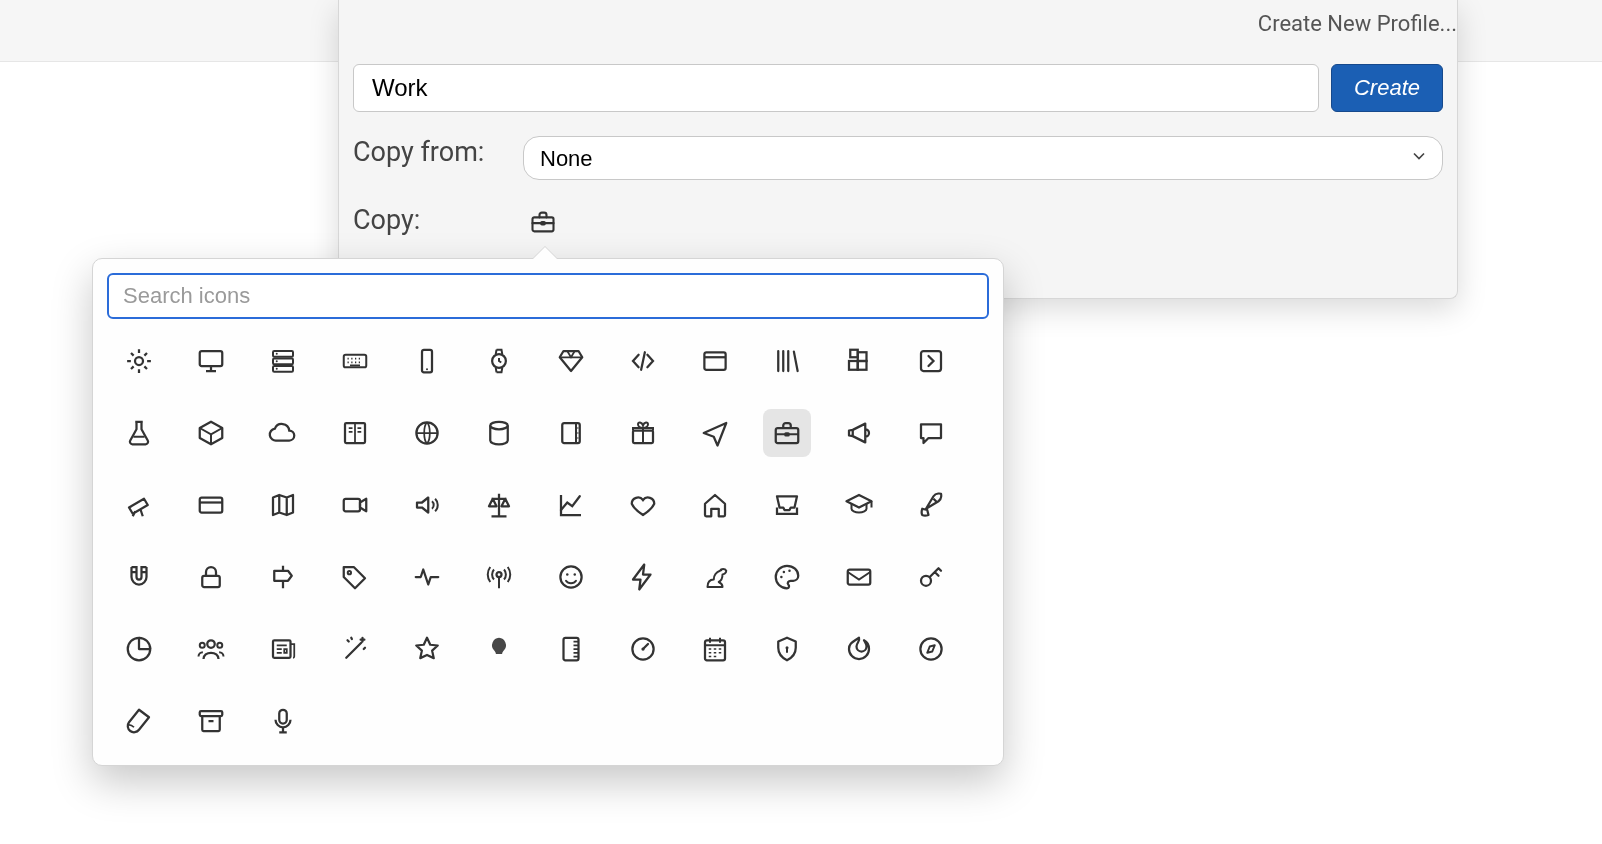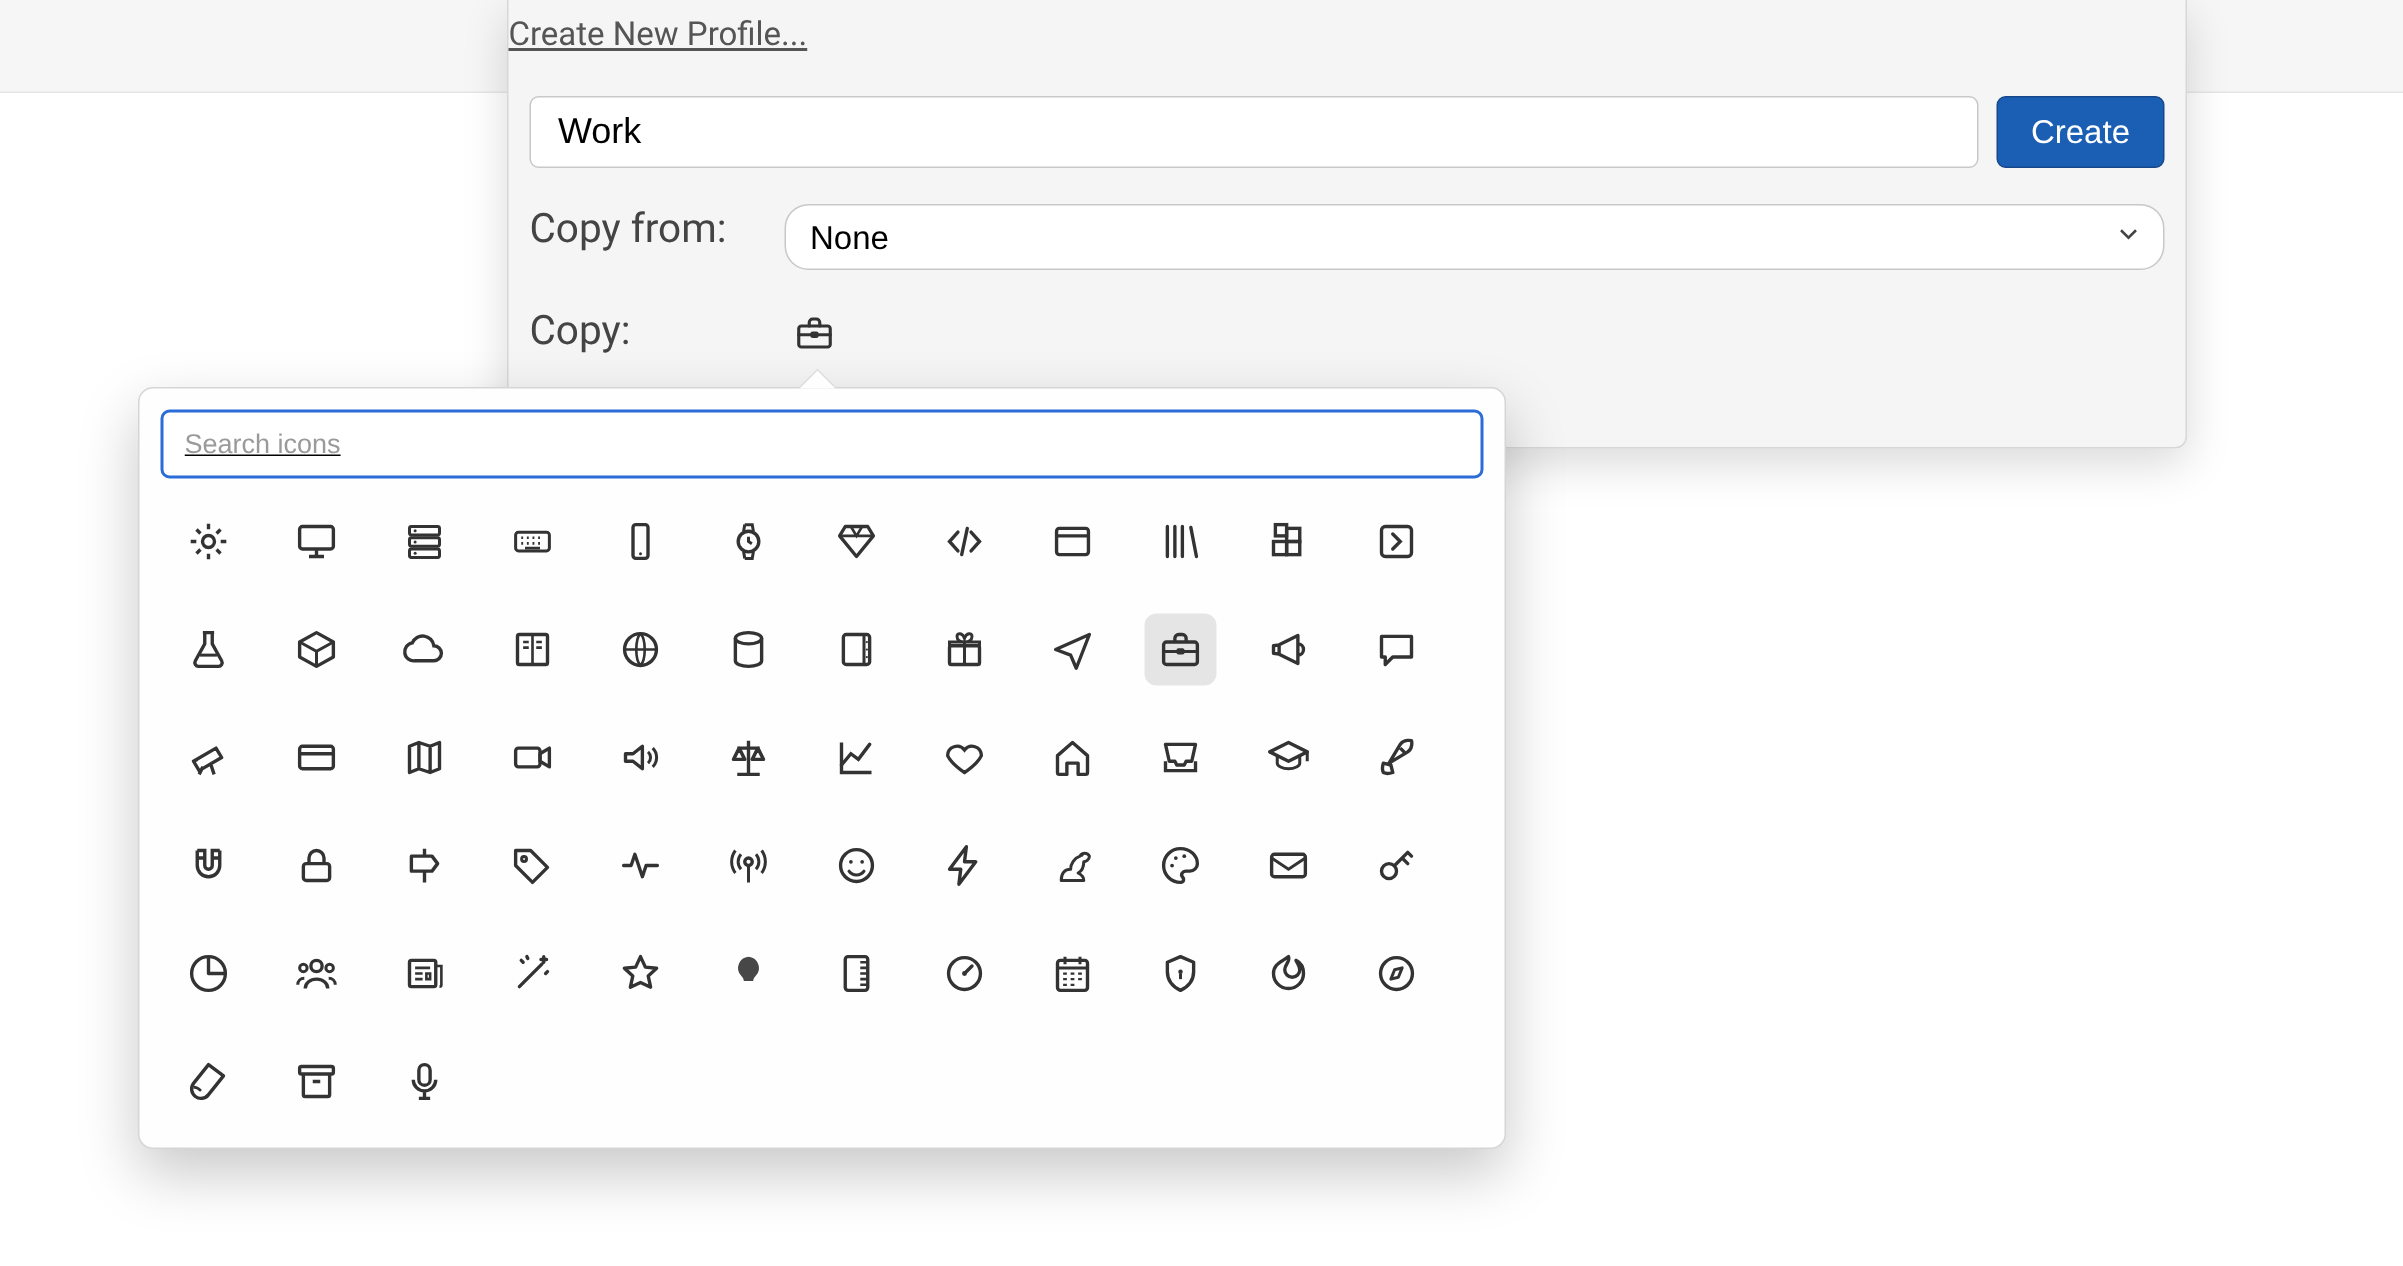--- a/index.html
+++ b/index.html
@@ -24,26 +24,25 @@
     width: 1120px;
     background: #f5f5f5;
     border: 1px solid #d7d7d7;
     border-top: none;
     border-radius: 0 0 8px 8px;
     box-shadow: 0 10px 30px rgba(0,0,0,0.15);
     padding-bottom: 30px;
     z-index: 10;
   }
   .dialog-title {
-    text-align: left;
+    text-align: right;
     height: 48px;
     line-height: 48px;
     font-size: 22px;
     color: #555;
-    text-decoration: underline;
   }
   .dialog-body {
     padding: 16px 14px 0 14px;
   }
   .row { display: flex; margin-bottom: 24px; }
   .name-row input[type=text] {
     flex: 1 1 auto;
     height: 48px;
     font-size: 24px;
     padding: 0 18px;
@@ -55,20 +54,21 @@
   .create-btn {
     margin-left: 12px;
     height: 48px;
     padding: 0 22px;
     font-size: 22px;
     color: #fff;
     background: #1b5fb4;
     border: 1px solid #16498c;
     border-radius: 6px;
     cursor: pointer;
+    font-style: italic;
   }
   .label {
     width: 170px;
     font-size: 27px;
     color: #444;
   }
   .select-wrap {
     flex: 1 1 auto;
     position: relative;
   }
@@ -117,28 +117,27 @@
     left: 440px;
     width: 0; height: 0;
     border-left: 12px solid transparent;
     border-right: 12px solid transparent;
     border-bottom: 12px solid #fefefe;
     filter: drop-shadow(0 -1px 0 #d5d5d5);
   }
   .icon-search {
     width: 100%;
     height: 46px;
-    font-size: 18px;
+    font-size: 22px;
     padding: 0 14px;
     border: 2px solid #2b6cd9;
     border-radius: 6px;
     outline: none;
     margin-bottom: 18px;
     background: #fff;
-    text-decoration: underline;
   }
   .icon-search::placeholder { color: #9a9a9a; }
   .icon-rows { display: flex; flex-direction: column; gap: 24px; padding: 0 8px; }
   .icon-row-grid { display: flex; gap: 24px; flex-wrap: nowrap; }
   .icon-cell {
     width: 48px; height: 48px;
     display: flex; align-items: center; justify-content: center;
     border-radius: 8px;
     cursor: pointer;
     color: #333;

